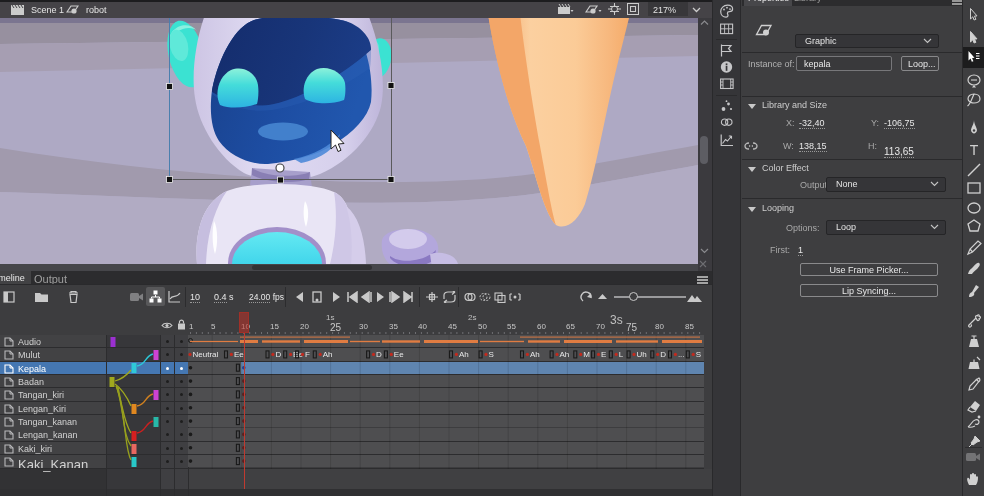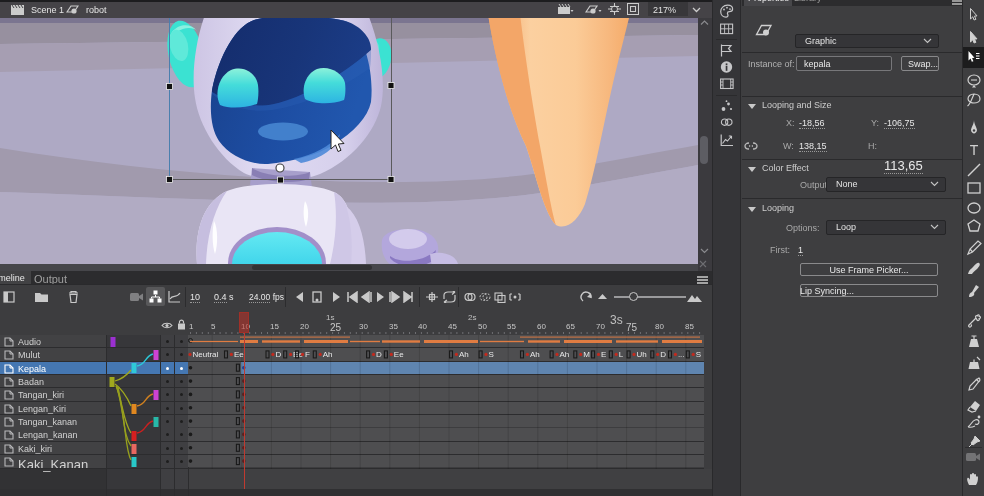--- a/index.html
+++ b/index.html
@@ -695,35 +695,35 @@
   </svg>
 <div class="abs" style="left:795px;top:34px;width:144px;height:14px;background:#353538;border:1px solid #252527;border-radius:2px"></div>
 <div class="txt" style="left:805px;top:36px;font-size:9px;color:#e4e4e4">Graphic</div>
 <svg class="abs" style="left:923px;top:38px" width="9" height="6" viewBox="0 0 9 6">
     <path d="M1,1 L4.5,4.5 L8,1" stroke="#c4c4c4" stroke-width="1.1" fill="none"></path>
   </svg>
 <div class="txt" style="left:748px;top:59px;font-size:9px;color:#b2b2b2">Instance of:</div>
 <div class="abs" style="left:796px;top:56px;width:96px;height:15px;background:#39393b;border:1px solid #77777a;border-radius:2px"></div>
 <div class="txt" style="left:804px;top:59px;font-size:9px;color:#e8e8e8">kepala</div>
 <div class="abs" style="left:901px;top:56px;width:38px;height:15px;border:1px solid #88888a;border-radius:2px"></div>
-<div class="txt" style="left:908px;top:59px;font-size:9px;color:#e8e8e8">Swap...</div>
+<div class="txt" style="left:908px;top:59px;font-size:9px;color:#e8e8e8">Loop...</div>
 <div class="abs" style="left:742px;top:52px;width:220px;height:1px;background:#2a2a2c"></div>
 <div class="abs" style="left:742px;top:96px;width:220px;height:1px;background:#2a2a2c"></div>
 <svg class="abs" style="left:748px;top:103px" width="8" height="6" viewBox="0 0 8 6">
     <path d="M0,1 L8,1 L4,6 Z" fill="#c8c8c8"></path>
   </svg>
-<div class="txt" style="left:762px;top:100px;font-size:9px;color:#cdcdcd">Looping and Size</div>
+<div class="txt" style="left:762px;top:100px;font-size:9px;color:#cdcdcd">Library and Size</div>
 <div class="txt" style="left:786px;top:118px;font-size:9px;color:#a8a8a8">X:</div>
-<div class="txt" style="left:799px;top:118px;font-size:9px;color:#e8e8e8;border-bottom:1px dotted #999">-18,56</div>
+<div class="txt" style="left:799px;top:118px;font-size:9px;color:#e8e8e8;border-bottom:1px dotted #999">-32,40</div>
 <div class="txt" style="left:871px;top:118px;font-size:9px;color:#a8a8a8">Y:</div>
 <div class="txt" style="left:884px;top:118px;font-size:9px;color:#e8e8e8;border-bottom:1px dotted #999">-106,75</div>
 <div class="txt" style="left:783px;top:141px;font-size:9px;color:#a8a8a8">W:</div>
 <div class="txt" style="left:799px;top:141px;font-size:9px;color:#e8e8e8;border-bottom:1px dotted #999">138,15</div>
 <div class="txt" style="left:868px;top:141px;font-size:9px;color:#a8a8a8">H:</div>
-<div class="txt" style="left:884px;top:158px;font-size:13px;color:#e8e8e8;border-bottom:1px dotted #999">113,65</div>
+<div class="txt" style="left:884px;top:146px;font-size:10px;color:#e8e8e8;border-bottom:1px dotted #999">113,65</div>
 <svg class="abs" style="left:744px;top:140px" width="14" height="12" viewBox="0 0 14 12">
     <path d="M5,3 C2,3 1,5 1,6 C1,8 2,9 5,9" stroke="#bbb" stroke-width="1.3" fill="none"></path>
     <path d="M9,3 C12,3 13,5 13,6 C13,8 12,9 9,9" stroke="#bbb" stroke-width="1.3" fill="none"></path>
     <path d="M5,6 H6.2 M7.8,6 H9" stroke="#bbb" stroke-width="1.3"></path>
   </svg>
 <div class="abs" style="left:742px;top:159px;width:220px;height:1px;background:#2a2a2c"></div>
 <svg class="abs" style="left:748px;top:166px" width="8" height="6" viewBox="0 0 8 6">
     <path d="M0,1 L8,1 L4,6 Z" fill="#c8c8c8"></path>
   </svg>
 <div class="txt" style="left:762px;top:163px;font-size:9px;color:#cdcdcd">Color Effect</div>
@@ -742,21 +742,21 @@
 <div class="abs" style="left:826px;top:220px;width:120px;height:15px;background:#353538;border:1px solid #252527;border-radius:2px"></div>
 <div class="txt" style="left:836px;top:222px;font-size:9px;color:#e4e4e4">Loop</div>
 <svg class="abs" style="left:930px;top:224px" width="9" height="6" viewBox="0 0 9 6">
     <path d="M1,1 L4.5,4.5 L8,1" stroke="#c4c4c4" stroke-width="1.1" fill="none"></path>
   </svg>
 <div class="txt" style="left:770px;top:245px;font-size:9px;color:#a8a8a8">First:</div>
 <div class="txt" style="left:798px;top:245px;font-size:9px;color:#e8e8e8;border-bottom:1px dotted #999">1</div>
 <div class="abs" style="left:800px;top:263px;width:138px;height:13px;border:1px solid #8a8a8c;border-radius:2px"></div>
 <div class="txt" style="left:800px;top:265px;width:138px;text-align:center;font-size:9px;color:#e8e8e8">Use Frame Picker...</div>
 <div class="abs" style="left:800px;top:284px;width:138px;height:13px;border:1px solid #8a8a8c;border-radius:2px"></div>
-<div class="txt" style="left:800px;top:286px;width:138px;font-size:9px;color:#e8e8e8">Lip Syncing...</div>
+<div class="txt" style="left:800px;top:286px;width:138px;text-align:center;font-size:9px;color:#e8e8e8">Lip Syncing...</div>
 <div class="abs" style="left:962px;top:0;width:22px;height:496px;background:#3e3e40;border-left:1px solid #29292b"></div>
 <svg class="abs" style="left:0;top:0" width="984" height="496" viewBox="0 0 984 496">
     <g transform="translate(967,8)">
       <path d="M3.5,0.5 L3.5,11 L5.8,8.8 L7.1,12 L8.9,11.3 L7.5,8.1 L10,7.9 Z" fill="none" stroke="#d0d0d0" stroke-width="1"></path>
     </g>
     <g transform="translate(967,31)">
       <path d="M3.5,0.5 L3.5,11 L5.8,8.8 L7.1,12 L8.9,11.3 L7.5,8.1 L10,7.9 Z" fill="#d0d0d0" stroke="#d0d0d0" stroke-width="1"></path>
     </g>
     <rect x="963" y="47" width="21" height="21" fill="#1c1c1d"></rect>
     <g transform="translate(967,51)">

